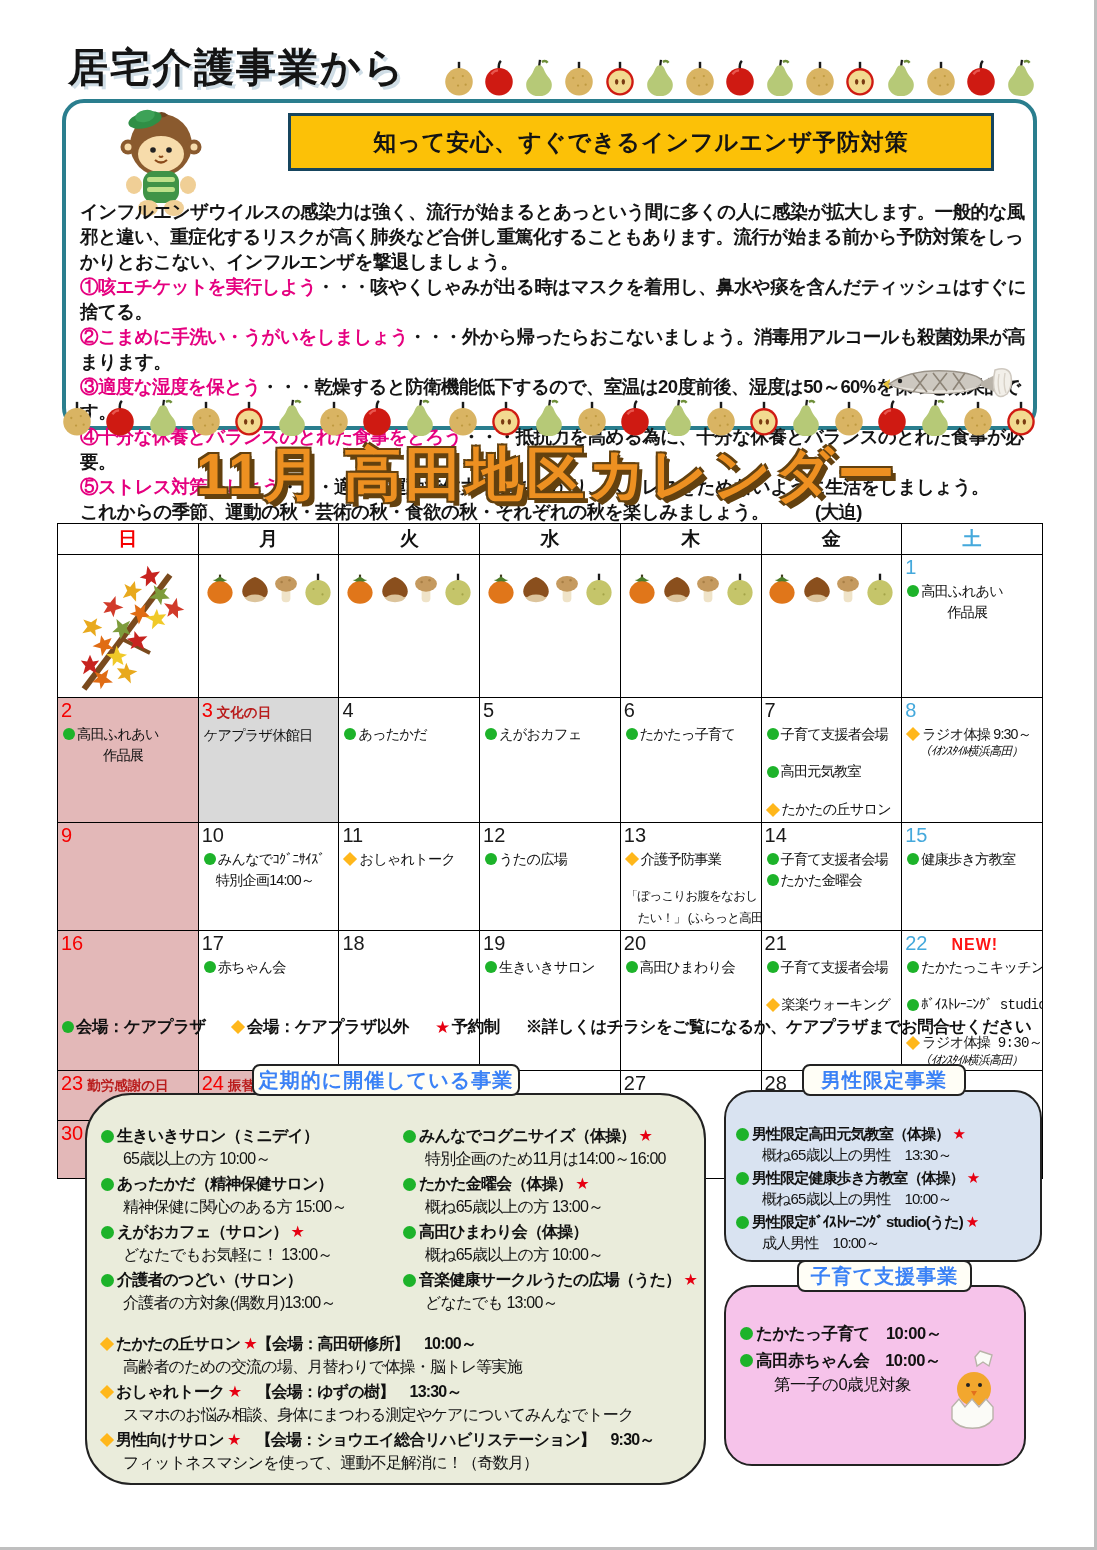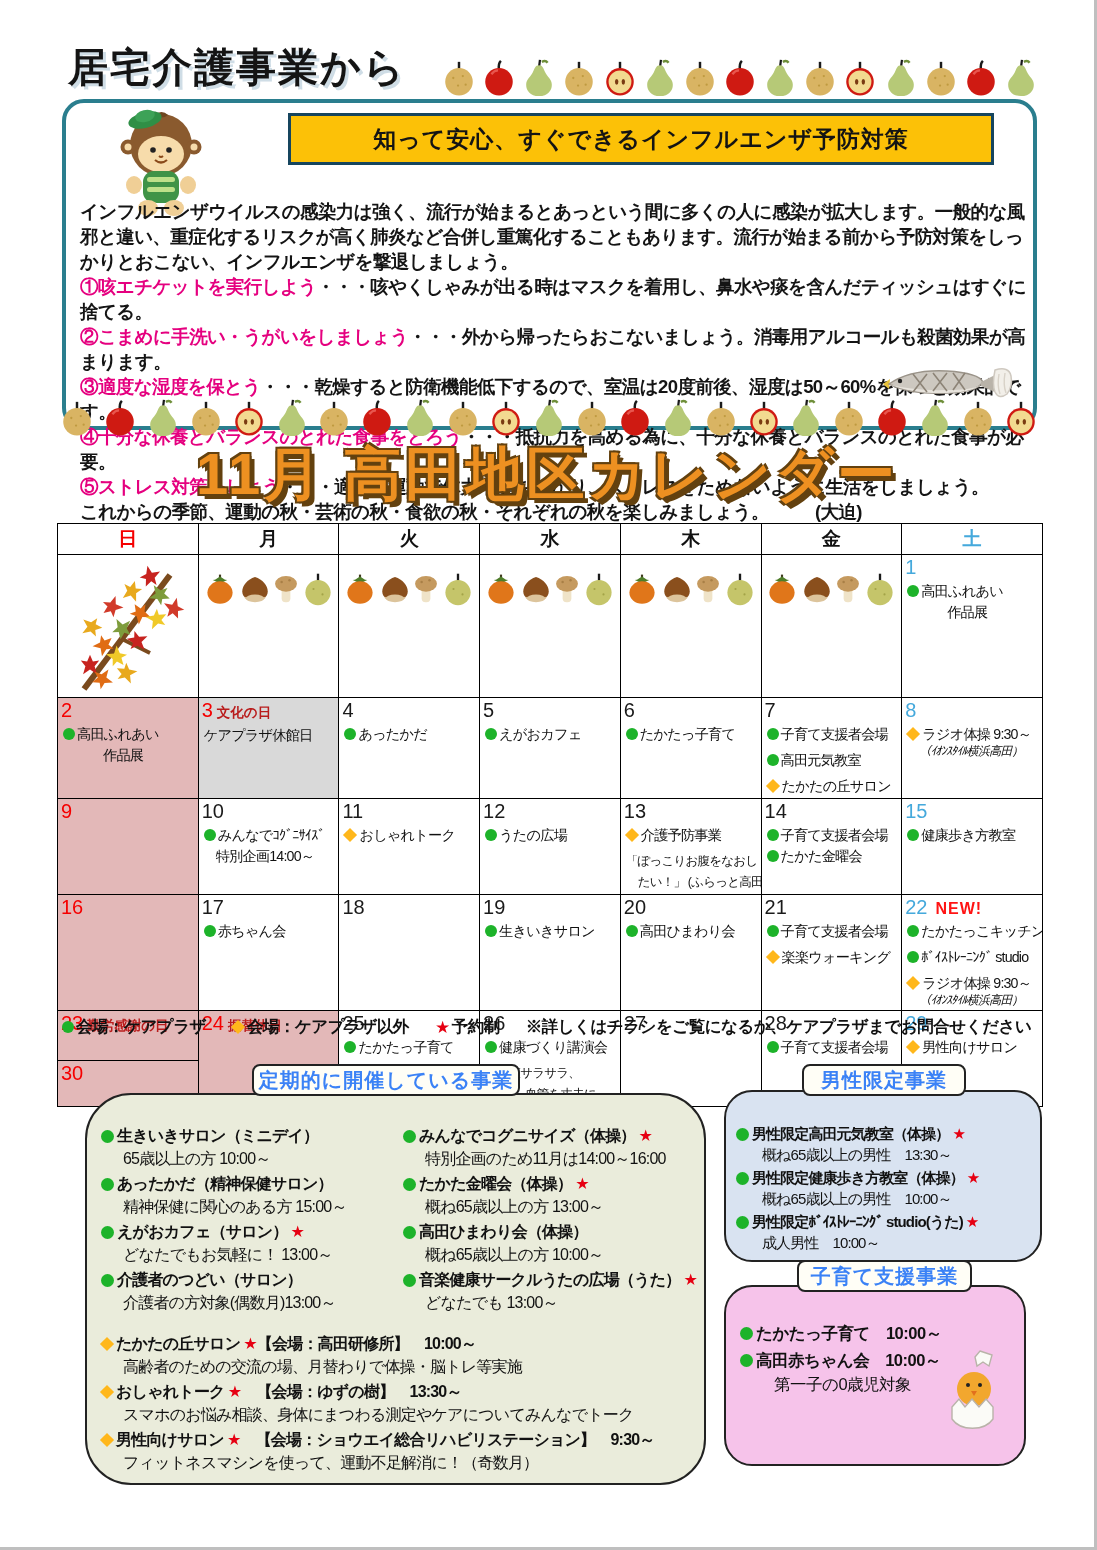--- a/index.html
+++ b/index.html
@@ -7,21 +7,21 @@
         font-family:"Liberation Sans",sans-serif;border-right:3px solid #bfbfbf;border-bottom:3px solid #bfbfbf;box-sizing:border-box;padding-left:28px;}
   
   .hdr-title{position:absolute;left:68px;top:40px;font-size:40px;font-weight:900;color:#141414;
              letter-spacing:2px;text-shadow:3px 3px 0 #cfdde6;}
   .fruit-row{position:absolute;display:flex;align-items:center;}
   #fruits-top{left:440px;top:58px;width:600px;justify-content:space-between;}
   #fruits-bottom{left:58px;top:398px;width:982px;justify-content:space-between;z-index:6;}
   
   #flu-box{position:absolute;left:62px;top:99px;width:975px;height:331px;border:4px solid #2a7e8e;
            border-radius:22px;background:#fff;box-sizing:border-box;}
-  #flu-banner{position:absolute;left:222px;top:10px;width:706px;height:52px;background:#fcc107;
+  #flu-banner{position:absolute;left:222px;top:10px;width:706px;height:58px;background:#fcc107;
               border:3px solid #16455e;display:flex;align-items:center;justify-content:center;
               font-size:23px;font-weight:bold;color:#141414;box-sizing:border-box;letter-spacing:1px;}
   #mascot{position:absolute;left:36px;top:2px;}
   #flu-text{position:absolute;left:14px;top:96px;width:948px;font-size:18.5px;font-weight:600;
             color:#141414;line-height:25px;letter-spacing:-0.6px;}
   #flu-text p{margin:0;}
   .tip-lead{color:#e5007f;font-weight:bold;}
   #flu-close .sig{margin-left:46px;}
   #fish{position:absolute;right:16px;bottom:12px;}
   
@@ -34,26 +34,26 @@
   table.cal th,table.cal td{border:1.6px solid #000;padding:0;vertical-align:top;overflow:hidden;}
   table.cal th{height:30px;font-size:19px;font-weight:bold;text-align:center;vertical-align:middle;background:#fff;}
   tr.r1{height:75px;} tr.r2{height:88px;} tr.r3{height:91px;} tr.r4{height:95px;} tr.r5{height:96px;}
   td.bg-pink{background:#e3b8b8;} td.bg-gray{background:#d9d9d9;} td{background:#fff;}
   .cell-in{padding:1px 3px;}
   .dnum-row{display:flex;align-items:baseline;padding:1px 2px 0 3px;}
   .dnum{font-size:20px;line-height:22px;color:#1a1a1a;}
   .dnum.sun,.dnum.hol{color:#f50000;}
   .dnum.sat{color:#45a9dc;}
   .holiday{color:#b91c1c;font-size:13.5px;font-weight:bold;margin-left:4px;}
-  .badge-new{color:#ff1414;font-weight:900;font-size:16px;margin-left:8px;letter-spacing:1px;}
+  .badge-new{color:#ff1414;font-weight:900;font-size:16px;margin-left:24px;letter-spacing:1px;}
   .ev{display:flex;align-items:center;font-size:14.2px;line-height:18px;margin:3px 1px 2px 2px;
       letter-spacing:-0.8px;color:#111;font-weight:500;white-space:nowrap;}
   .ev.sz-s{font-size:12.5px;}
   .ev.sz-xs{font-size:12px;line-height:13px;margin-top:0;font-style:italic;}
-  .ev.ind-1{padding-left:12px;} .ev.ind-2{padding-left:40px;} .ev.gap{margin-top:8px;}
+  .ev.ind-1{padding-left:12px;} .ev.ind-2{padding-left:40px;} .ev.gap{margin-top:20px;font-family:Liberation Mono, monospace;}
   .mk-c{display:inline-block;width:12px;height:12px;border-radius:50%;background:#1db32a;margin-right:2px;flex:none;}
   .mk-d{display:inline-block;width:10px;height:10px;background:#ffb71b;transform:rotate(45deg);margin:0 4px 0 1px;flex:none;}
   .mk-s{color:#e60012;font-family:"DejaVu Sans",sans-serif;font-size:17px;margin-right:2px;line-height:14px;flex:none;}
   .split-top{height:50px;border-bottom:1.6px solid #000;box-sizing:border-box;}
   .split-bot{height:44px;}
   .decor-fruits{display:flex;align-items:center;justify-content:center;margin-top:16px;}
   .decor-leaves{display:flex;align-items:center;justify-content:center;margin-top:2px;}
   
   #legend{position:absolute;left:62px;top:1016px;display:flex;align-items:center;font-size:16.5px;
           font-weight:bold;color:#111;letter-spacing:-0.5px;}

